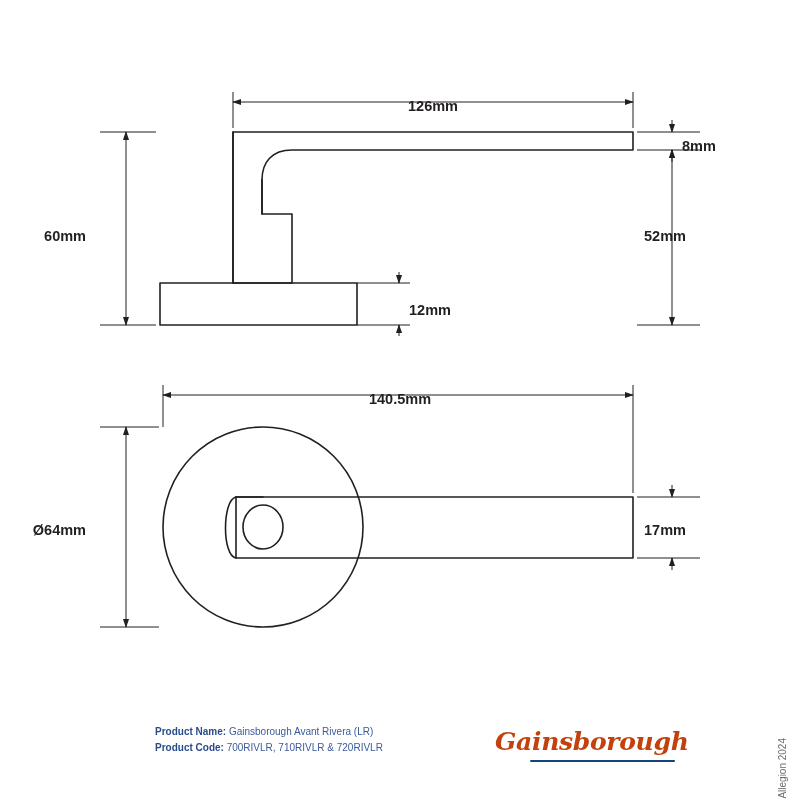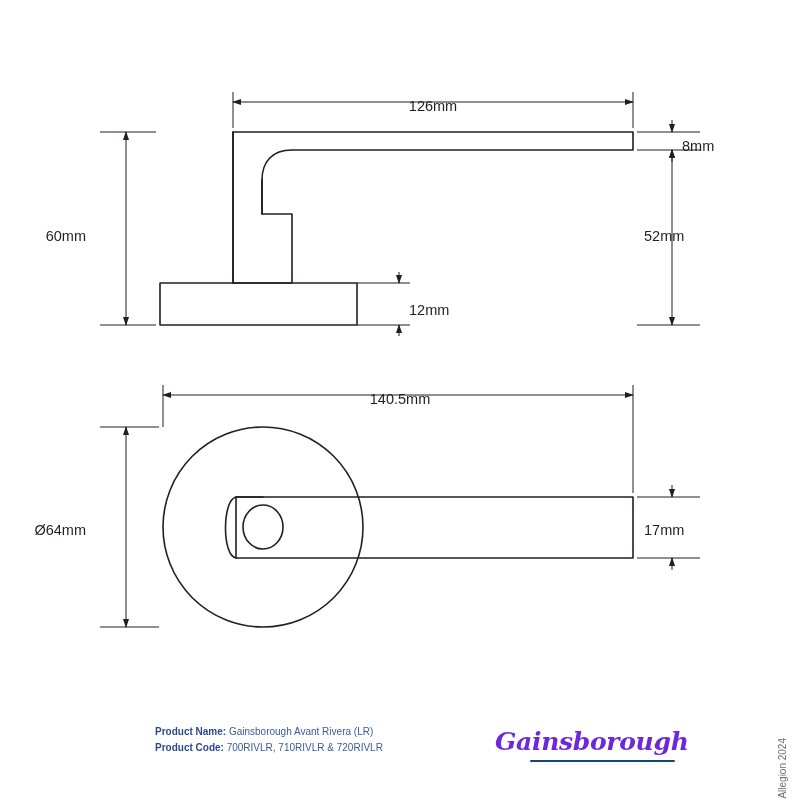--- a/index.html
+++ b/index.html
@@ -5,38 +5,38 @@
   html,body{margin:0;padding:0;}
   body{
     width:800px;height:800px;
     background:#ffffff;
     font-family:"Liberation Sans", sans-serif;
     color:#2b2b2b;
     position:relative;
     overflow:hidden;
   }
   #sheet{position:absolute;left:0;top:0;width:800px;height:800px;}
-  .svg-wrap{position:absolute;left:0;top:0;width:800px;height:800px;}
+  .svg-wrap{position:absolute;left:0;top:0;width:800px;height:800px;font-weight:bold;}
   .footer{
     position:absolute;
     left:155px;
     bottom:44px;
     font-size:10px;
     line-height:16px;
     color:#1f3a6e;
   }
   .footer .lbl{font-weight:bold;color:#2a4a8c;}
   .footer .val{font-weight:normal;color:#3a5a9c;}
   .brand{
     position:absolute;
     right:125px;
     bottom:44px;
     width:180px;
     text-align:right;
-    color:#6d28d9;
+    color:#c2410c;
     font-family:"DejaVu Serif", serif;
     font-style:italic;
     font-weight:bold;
     font-size:25px;
     letter-spacing:-0.3px;
     white-space:nowrap;
   }
   .brand-underline{
     position:absolute;
     right:125px;

